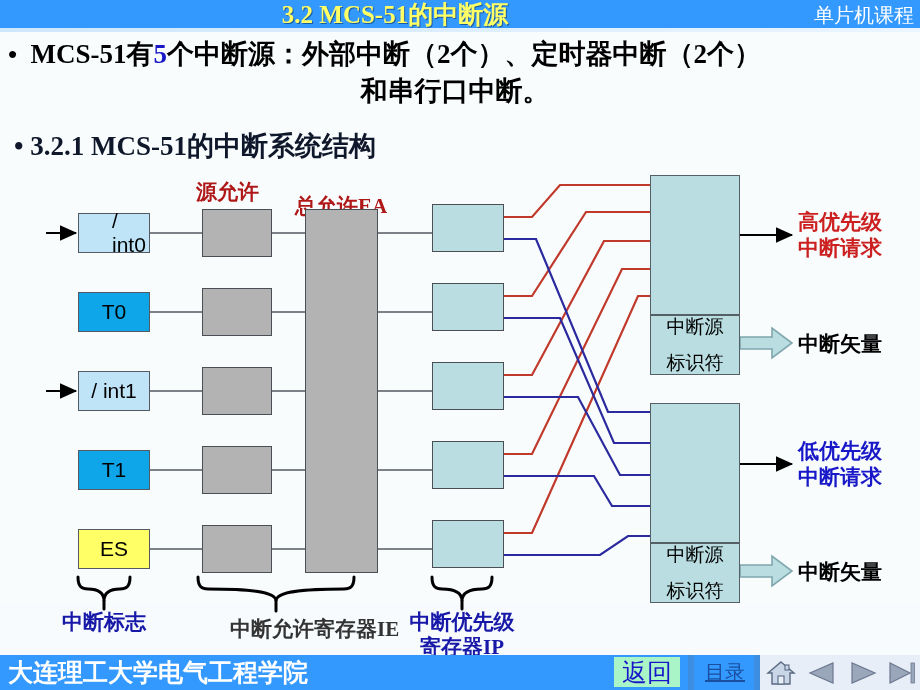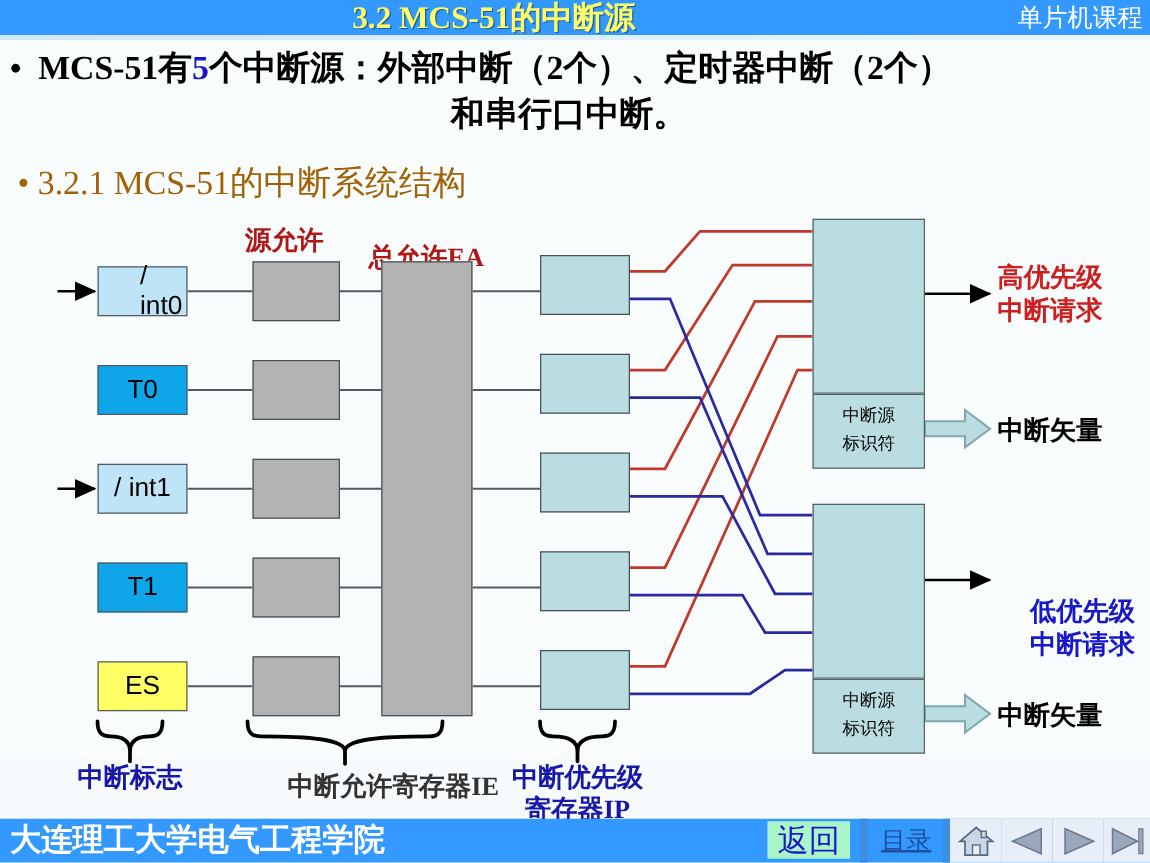--- a/index.html
+++ b/index.html
@@ -40,21 +40,21 @@
     position:absolute;left:8px;top:36px;width:904px;
     color:#000000;font-size:27px;font-weight:bold;
     font-family:"Liberation Serif", serif;line-height:37px;
   }
   .bullet1 .dot{font-size:26px;}
   .hl{color:#1818c8;}
   .bullet1 .line2{display:block;text-align:center;padding-right:10px;}
 
   .subhead{
     position:absolute;left:14px;top:128px;
-    color:#a16207;font-size:27px;font-weight:normal;
+    color:#0f172a;font-size:27px;font-weight:bold;
     font-family:"Liberation Serif", serif;white-space:nowrap;
   }
 
   
   #diagram{position:absolute;left:0;top:165px;width:920px;height:480px;}
   #wires{position:absolute;left:0;top:0;width:920px;height:480px;}
 
   .blk{
     position:absolute;border:1.6px solid #555a62;
     box-sizing:border-box;
@@ -79,22 +79,22 @@
     box-sizing:border-box;
   }
 
   .prio-box{
     position:absolute;background:#b9dde1;border:1.8px solid #556066;
     box-sizing:border-box;
   }
   .prio-id{
     position:absolute;background:#b9dde1;border:1.8px solid #556066;
     box-sizing:border-box;
-    display:flex;flex-direction:column;align-items:center;justify-content:center;
-    font-family:"Liberation Serif", serif;font-size:14px;color:#000;
+    display:flex;flex-direction:column;align-items:center;justify-content:space-between;
+    font-family:"Liberation Serif", serif;font-size:19px;color:#000;
     line-height:22px;letter-spacing:0px;
   }
 
   .lbl{
     position:absolute;white-space:nowrap;
     font-family:"Liberation Serif", serif;
   }
   .lbl-red{color:#b01818;font-size:21px;font-weight:bold;}
   .lbl-blue{color:#1818a8;font-size:21px;font-weight:bold;text-align:center;line-height:25px;}
   .lbl-dark{color:#333333;font-size:21px;font-weight:bold;margin-left:40px;}
@@ -316,21 +316,21 @@
     <div class="prio-box" style="left:650px;top:238px;width:90px;height:140px;"></div>
     <div class="prio-id" style="left:650px;top:378px;width:90px;height:60px;">
       <span>中断源</span>
       <span>标识符</span>
     </div>
 
     <div class="lbl req-red" style="left:798px;top:44px;">
       <div>高优先级</div>
       <div>中断请求</div>
     </div>
-    <div class="lbl req-blue" style="left:824px;top:273px;margin-top:38px;">
+    <div class="lbl req-blue" style="left:798px;top:273px;">
       <div>低优先级</div>
       <div>中断请求</div>
     </div>
 
     <div class="lbl lbl-black" style="left:798px;top:165px;">中断矢量</div>
     <div class="lbl lbl-black" style="left:798px;top:393px;">中断矢量</div>
 
     <div class="lbl lbl-blue" style="left:40px;top:445px;width:128px;">
       <div>中断标志</div>
     </div>

